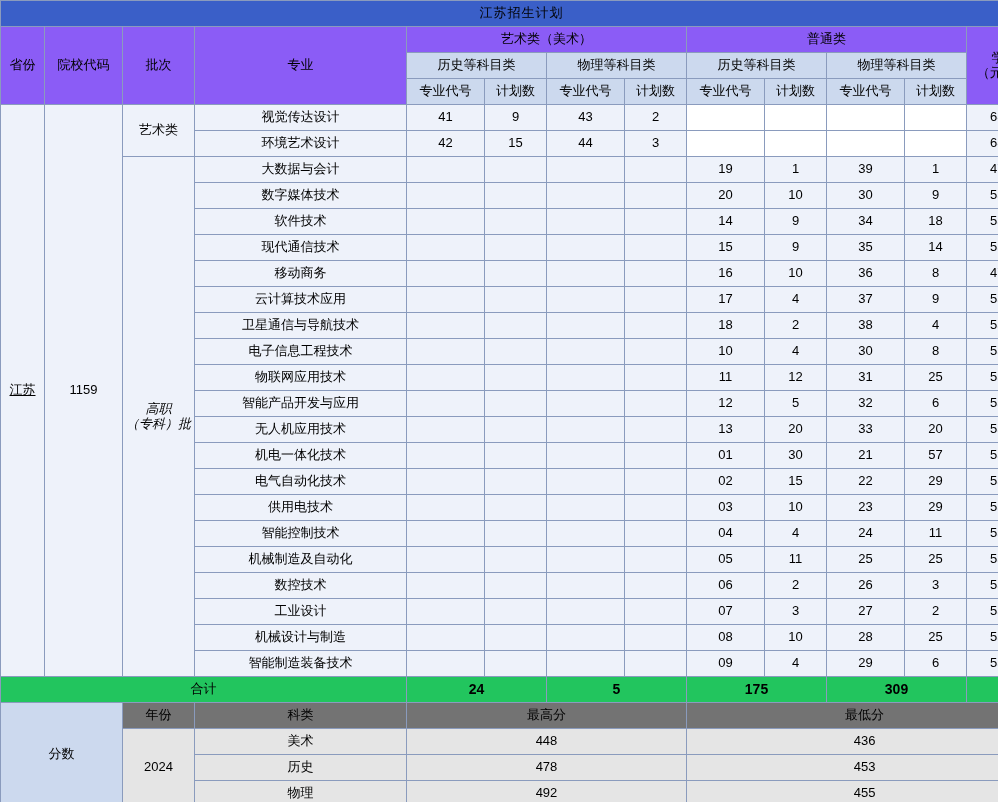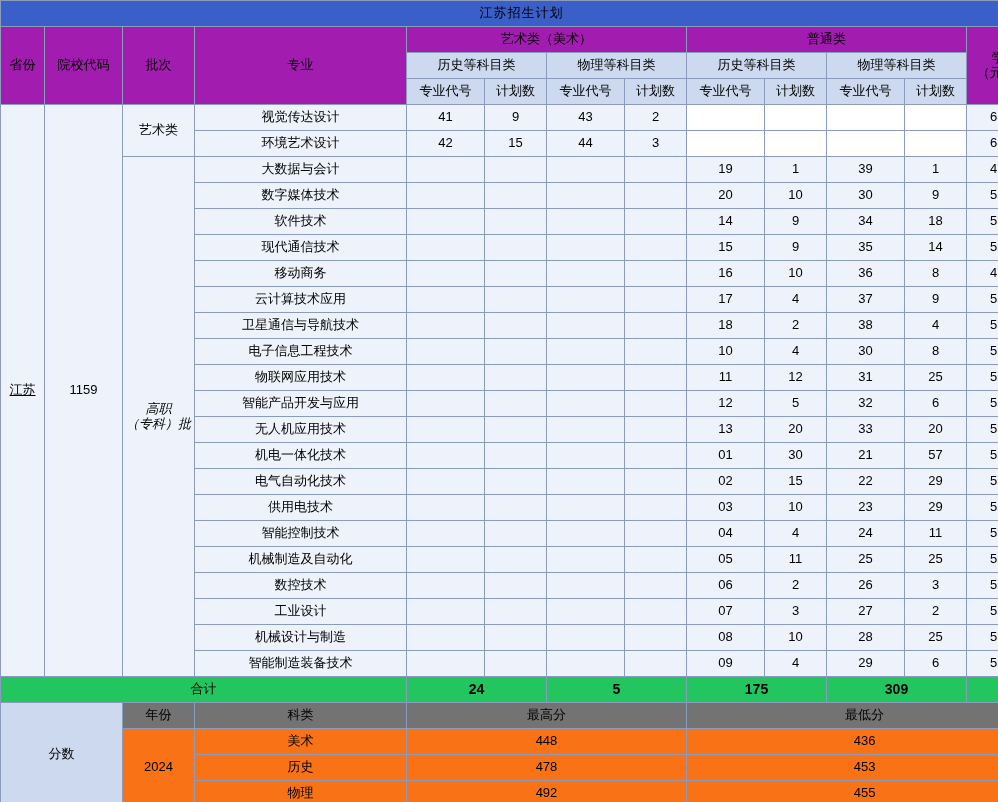--- a/index.html
+++ b/index.html
@@ -33,21 +33,21 @@
   }
   .title-bar {
     background: #3a5fc8;
     color: #ffffff;
     font-size: 14px;
     font-weight: bold;
     height: 24px;
     letter-spacing: 1px;
   }
   .hdr {
-    background: #a21caf;
+    background: #8b5cf6;
     font-weight: bold;
     font-size: 13.5px;
   }
   .hdr-sub {
     background: #ccd9ee;
     font-weight: bold;
     font-size: 13px;
   }
   .cell-lite { background: #eef2fa; }
   .cell-white { background: #ffffff; }
@@ -67,21 +67,21 @@
     font-size: 14px;
   }
   .score-hdr {
     background: #737373;
     font-weight: bold;
     font-size: 13.5px;
     height: 29px;
     margin-top: 44px;
   }
   .score-cell {
-    background: #f97316;
+    background: #e5e5e5;
     font-size: 13.5px;
     height: 29px;
   }
   .score-left {
     background: #ccd9ee;
     font-weight: bold;
     font-size: 13.5px;
   }
   .two-line { line-height: 1.1; font-style: italic; }
 </style>

